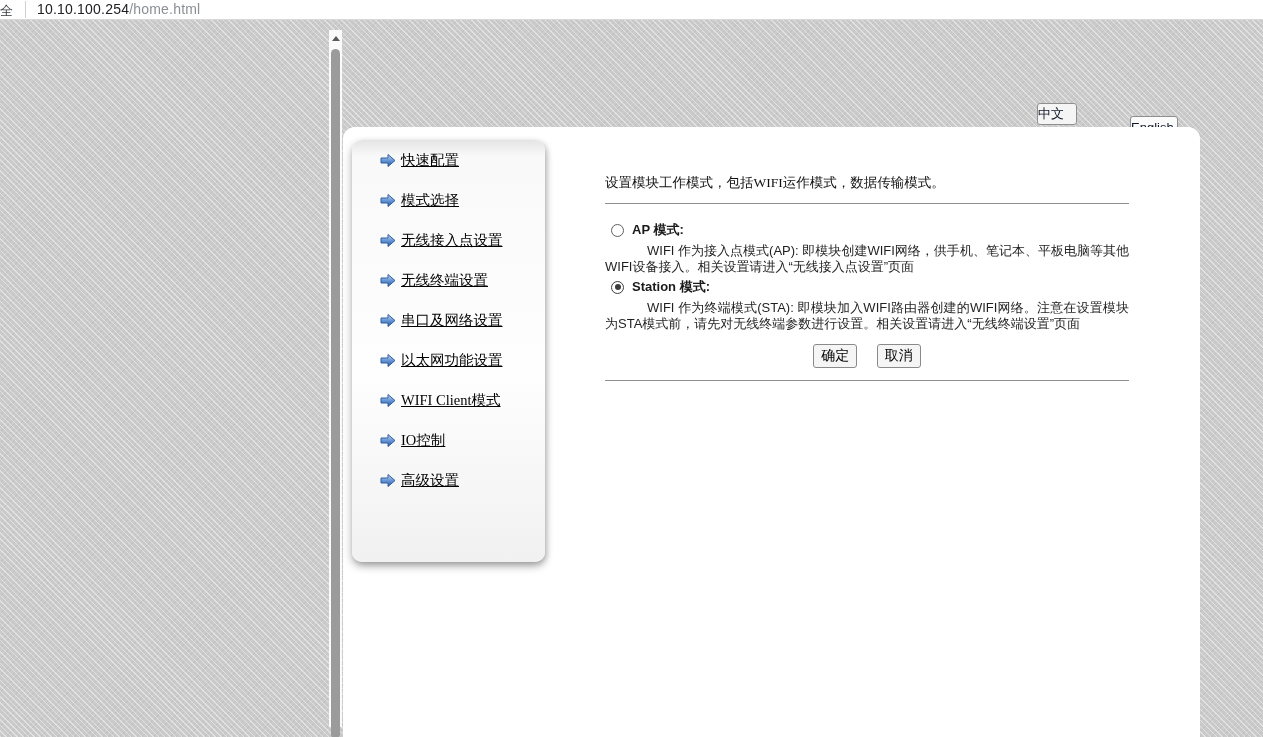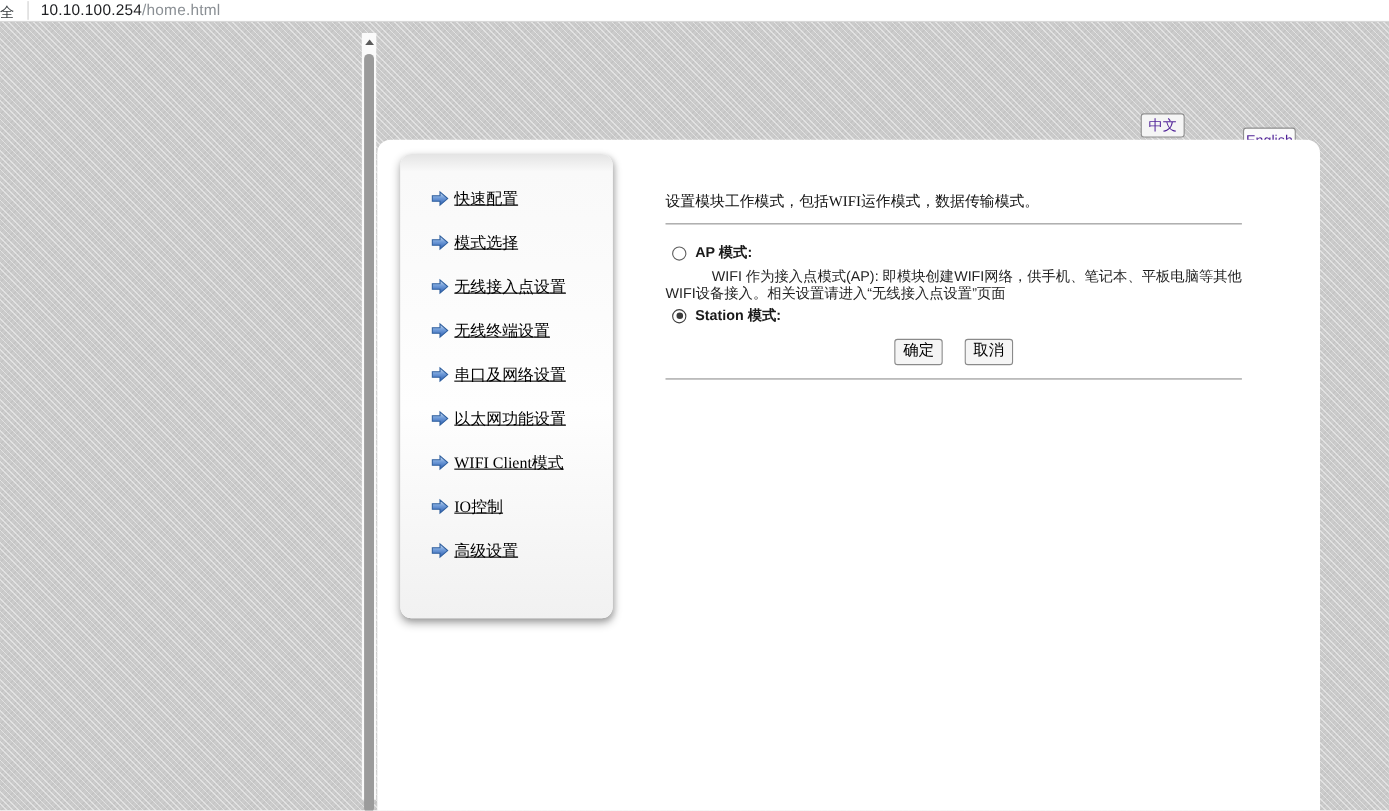--- a/index.html
+++ b/index.html
@@ -25,33 +25,33 @@
 
   
   .vscroll { position:absolute; left:329px; top:10px; width:13px; height:697px; background:#fafafa; }
   .vscroll .up-btn { position:absolute; left:0; top:0; width:13px; height:16px; background:#fafafa; cursor:default; }
   .vscroll .up-btn::after { content:""; position:absolute; left:3px; top:6px; width:0; height:0;
     border-left:4px solid transparent; border-right:4px solid transparent; border-bottom:5px solid #5a5a5a; }
   .vscroll .thumb { position:absolute; left:2px; top:19px; width:9px; height:690px; background:#9b9b9b; border-radius:5px; }
 
   
   .lang-btn { position:absolute; background:#f5f5f5; border:1px solid #8f8f8f; border-radius:3px;
-    font-size:13px; color:#4c1d95; text-align:center; cursor:pointer; font-family:"Liberation Sans","DejaVu Sans",sans-serif; }
+    font-size:13px; color:#0f172a; text-align:left; cursor:pointer; font-family:"Liberation Sans","DejaVu Sans",sans-serif; }
   .lang-zh { left:1037px; top:83px; width:40px; height:22px; line-height:20px; }
   .lang-en { left:1130px; top:96px; width:48px; height:23px; line-height:21px; background:#fbfbfb;text-decoration:underline; }
 
   
   .panel { position:absolute; left:343px; top:107px; width:857px; height:612px;
     background:#fff; border-radius:12px 12px 0 0; }
 
   
-  .sidebar { position:absolute; left:21px; top:13px; width:193px; height:422px; border-radius:10px;
+  .sidebar { position:absolute; left:9px; top:13px; width:193px; height:422px; border-radius:10px;
     background:linear-gradient(180deg,#e4e4e4 0,#f9f9f9 16px,#fefefe 55%,#f1f1f1 100%);
     box-shadow:0 4px 9px rgba(0,0,0,.33), 2px 2px 5px rgba(0,0,0,.12);
-    padding-top:20px; overflow:hidden; list-style:none; }
+    padding-top:0; overflow:hidden; list-style:none; }
   .menu-item { position:relative; height:40px; padding-left:28px; display:flex; align-items:center; }
   .menu-arrow { width:16px; height:15px; margin-right:5px; flex:0 0 auto; }
   .menu-link { font-family:"Liberation Serif","DejaVu Serif",serif; font-size:14.5px; color:#000;
     text-decoration:underline; cursor:pointer; white-space:nowrap; }
 
   
   .content { position:absolute; left:262px; top:19px; width:524px; }
 
   .title-box { height:48px; border:1px solid #e0e0e0; border-radius:8px;
     background:linear-gradient(180deg,#fdfdfd 0,#f3f3f3 55%,#e8e8e8 100%);
@@ -252,20 +252,21 @@
         <div class="mode-head">
           <span class="radio"></span>
           <span class="mode-label">AP 模式:</span>
         </div>
         <div class="mode-desc">WIFI 作为接入点模式(AP): 即模块创建WIFI网络，供手机、笔记本、平板电脑等其他WIFI设备接入。相关设置请进入“无线接入点设置”页面</div>
 
         <div class="mode-head" style="margin-top:3px;">
           <span class="radio checked"></span>
           <span class="mode-label">Station 模式:</span>
         </div>
+        <div class="mode-desc">WIFI 作为终端模式(STA): 即模块加入WIFI路由器创建的WIFI网络。注意在设置模块为STA模式前，请先对无线终端参数进行设置。相关设置请进入“无线终端设置”页面</div>
 
 
         <div class="btn-row">
           <button class="action-btn">确定</button>
           <button class="action-btn">取消</button>
         </div>
 
         <hr class="rule rule-bottom">
 
       </div>

